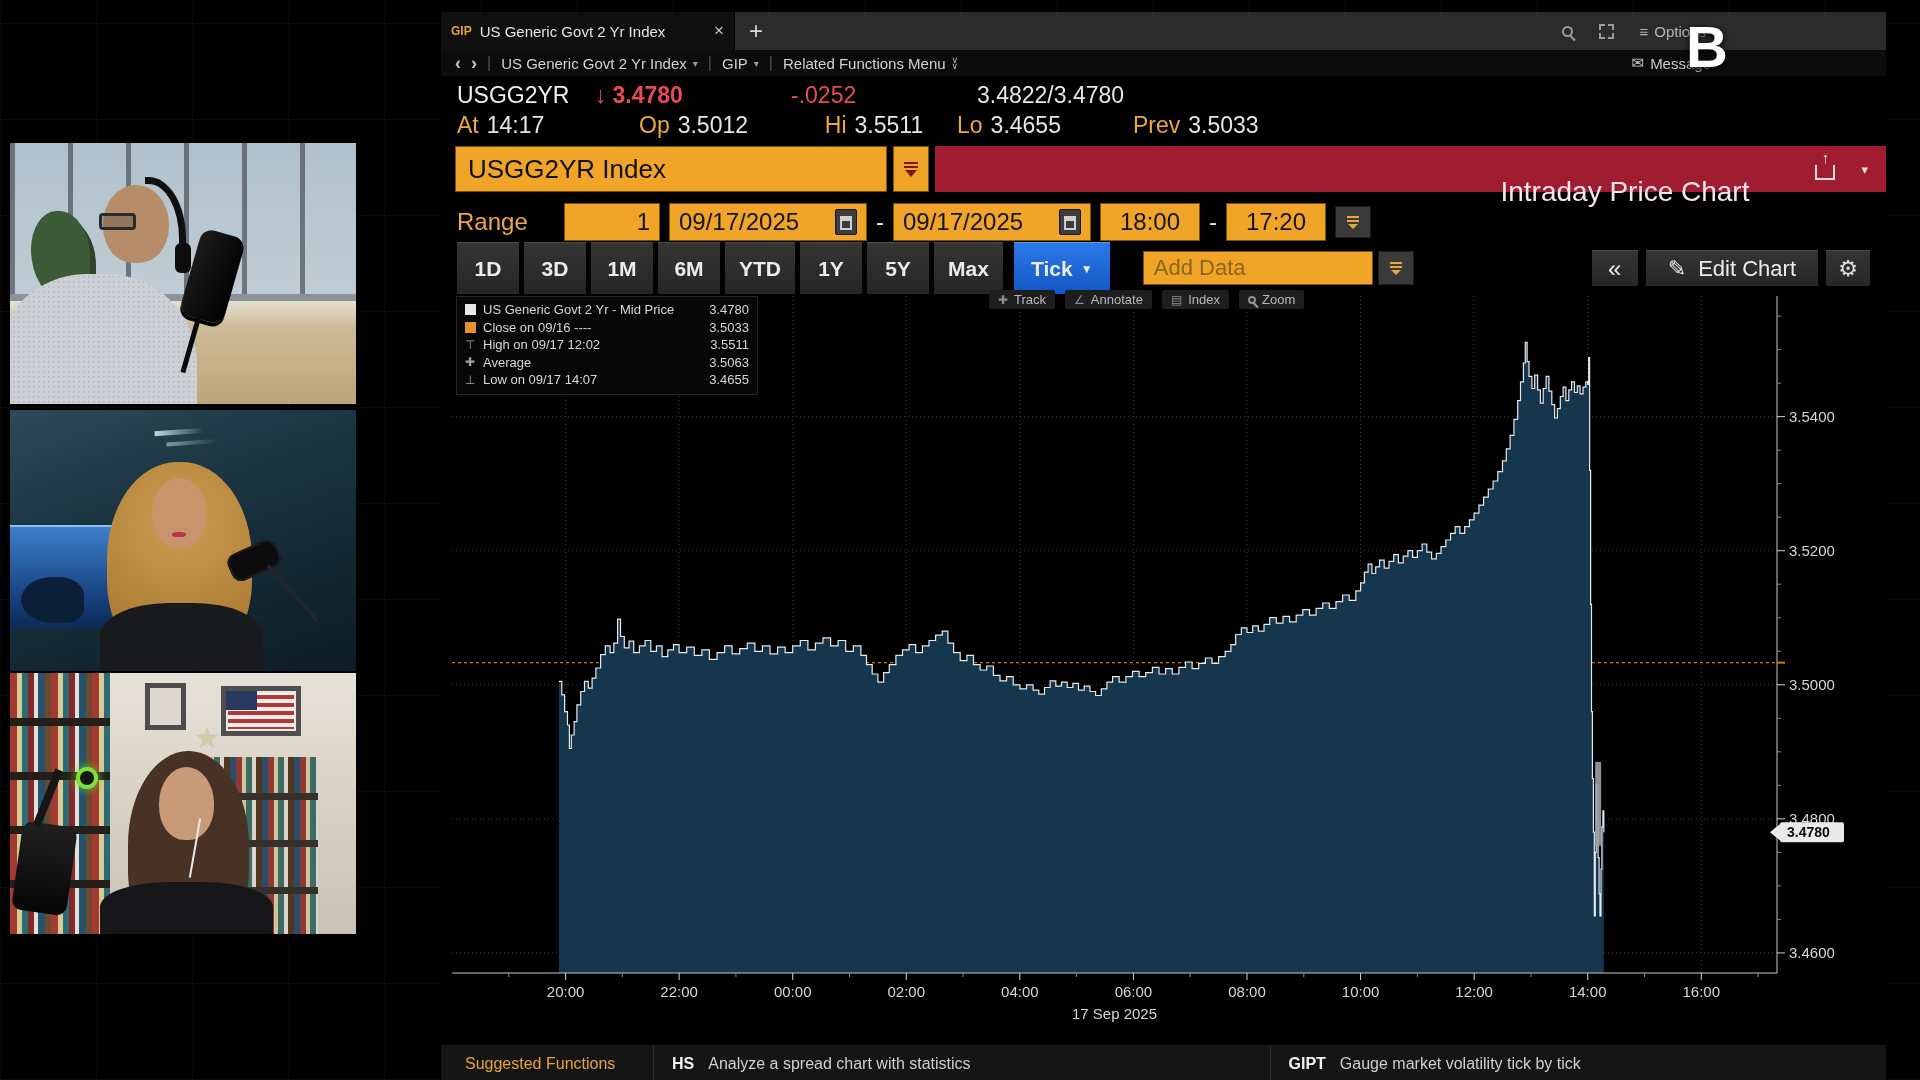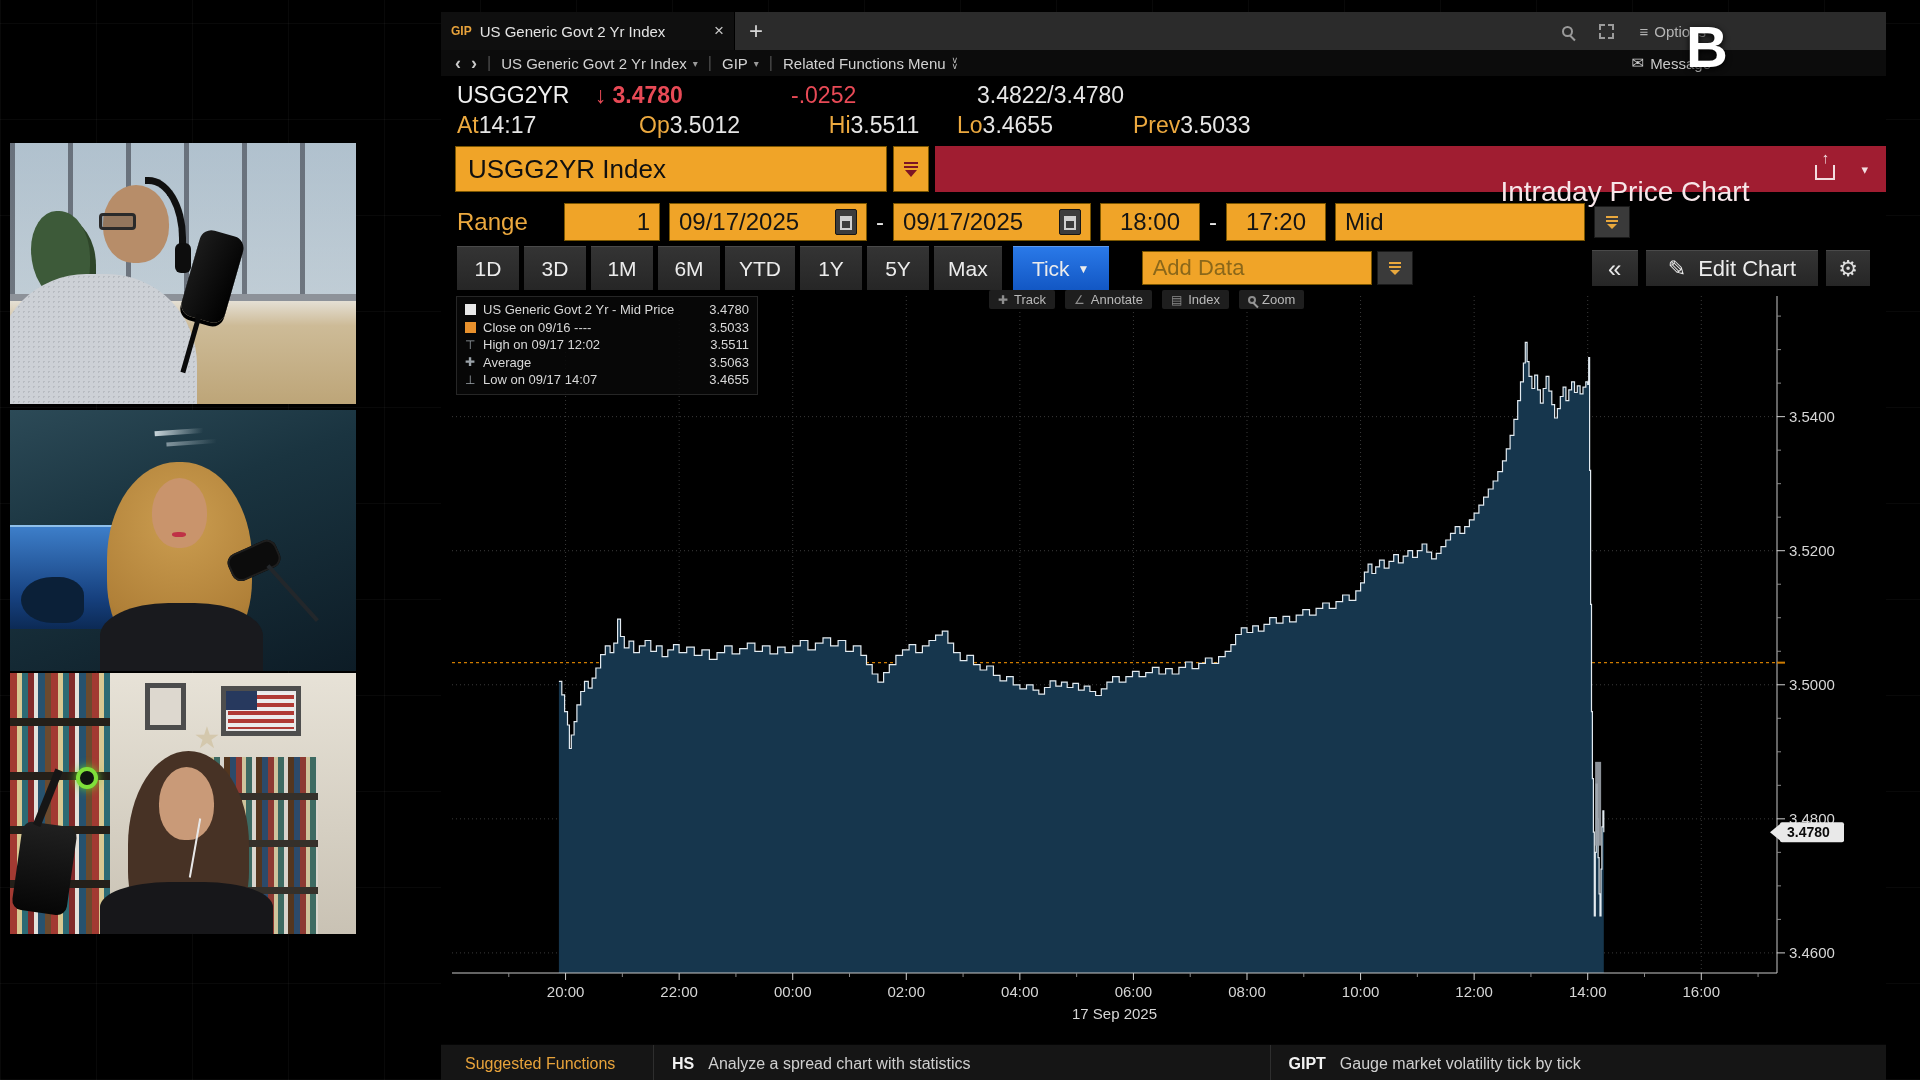--- a/index.html
+++ b/index.html
@@ -103,21 +103,21 @@
   .bc-caret { color:#9a9a9a; font-size:10px; }
   .dblchev { display:flex; flex-direction:column; color:#bdbdbd; font-size:9px; line-height:6px; }
   .msg { position:absolute; right:175px; color:#c9c9c9; font-size:15px; display:flex; gap:6px; align-items:center; }
 
   .quote { height:66px; padding:4px 0 0 16px; color:#e6e6e6; }
   .qrow { display:flex; align-items:center; height:30px; font-size:23px; }
   .q-ticker { width:138px; color:#f0f0f0; }
   .q-red { color:#e84a56; }
   .q-last { width:196px; font-weight:bold; display:flex; gap:6px; }
   .q-chg { width:186px; }
-  .q-pair { display:flex; }
+  .q-pair { display:flex; gap:8px; }
   .q-pair .lab { color:#eca93f; }
   .w182{width:182px;} .w152{width:152px;} .w166{width:166px;justify-content:center;} .w176{width:176px;}
 
   .titlerow { height:46px; margin-top:4px; display:flex; gap:6px; padding:0 0 0 14px; }
   .sec-field { width:432px; background:#f0a428; color:#101010; font-size:26px; display:flex; align-items:center; padding:0 12px; border:1px solid #7a5500; }
   .dd-btn { width:36px; background:#f0a428; border:1px solid #7a5500; display:flex; align-items:center; justify-content:center; }
   .ddi { display:flex; flex-direction:column; align-items:center; gap:2px; }
   .ddi i { width:14px; height:2px; background:#7c1424; }
   .ddi b { width:0; height:0; border:6px solid transparent; border-top:7px solid #7c1424; border-bottom:none; }
   .redbar { flex:1; background:#a01d31; display:flex; align-items:center; justify-content:flex-end; gap:26px; padding-right:18px; }
@@ -134,21 +134,21 @@
   .f-time { width:100px; justify-content:center; }
   .f-mid { width:250px; }
   .cal { width:22px; height:26px; background:#3c3c3c; border:1px solid #151515; border-radius:2px; position:relative; flex:none; }
   .cal::before { content:""; position:absolute; left:4px; top:6px; right:4px; bottom:4px; border:2px solid #cfcfcf; border-top-width:5px; }
   .dash { color:#e6e6e6; font-size:24px; }
   .dd-gray { width:36px; height:32px; background:#3a3a3a; border:1px solid #1a1a1a; display:flex; align-items:center; justify-content:center; }
   .dd-gray .ddi i { background:#e9a83d; width:12px; }
   .dd-gray .ddi b { border-top-color:#e9a83d; border-width:5px 5px 0 5px; }
 
   .periodrow { height:36px; margin-top:8px; display:flex; align-items:center; gap:5px; padding:0 16px; }
-  .pbtn { height:44px; min-width:62px; padding:0 14px; background:linear-gradient(#343434,#262626); border-top:1px solid #4a4a4a; color:#ececec; font-size:21px; display:flex; align-items:center; justify-content:center; }
+  .pbtn { height:52px; min-width:62px; padding:0 14px; background:linear-gradient(#343434,#262626); border-top:1px solid #4a4a4a; color:#ececec; font-size:21px; display:flex; align-items:center; justify-content:center;font-weight:bold; }
   .pbtn.blue { background:linear-gradient(#2a79e8,#1257c4); border-top:1px solid #5a9af0; gap:8px; min-width:96px; margin-left:6px; }
   .pbtn.blue .caret { font-size:12px; }
   .adddata { margin-left:28px; width:230px; height:34px; background:#f0a428; border:1px solid #7a5500; color:#8a671a; font-size:22px; display:flex; align-items:center; padding:0 10px; }
   .right-tools { margin-left:auto; display:flex; align-items:center; gap:8px; }
   .collapse-btn { width:46px; height:36px; background:linear-gradient(#343434,#262626); border-top:1px solid #4a4a4a; color:#e8e8e8; font-size:24px; display:flex; align-items:center; justify-content:center; }
   .editchart { height:36px; padding:0 22px; background:linear-gradient(#343434,#262626); border-top:1px solid #4a4a4a; color:#ececec; font-size:22px; display:flex; gap:12px; align-items:center; }
   .gearbtn { width:44px; height:36px; background:linear-gradient(#343434,#262626); border-top:1px solid #4a4a4a; color:#e0e0e0; font-size:22px; display:flex; align-items:center; justify-content:center; }
 
   .chartwrap { position:relative; height:742px; margin-top:2px; }
   #chart { position:absolute; left:11px; top:0; }
@@ -320,21 +320,20 @@
         <span class="cal"></span>
       </div>
       <span class="dash">-</span>
       <div class="ofield f-date">
         <span>09/17/2025</span>
         <span class="cal"></span>
       </div>
       <div class="ofield f-time">18:00</div>
       <span class="dash">-</span>
       <div class="ofield f-time">17:20</div>
-      <div class="ofield f-mid">Mid</div>
       <div class="dd-gray">
         <span class="ddi">
             <i></i>
             <i></i>
             <b></b>
           </span>
       </div>
     </div>
 
     <div class="periodrow">

